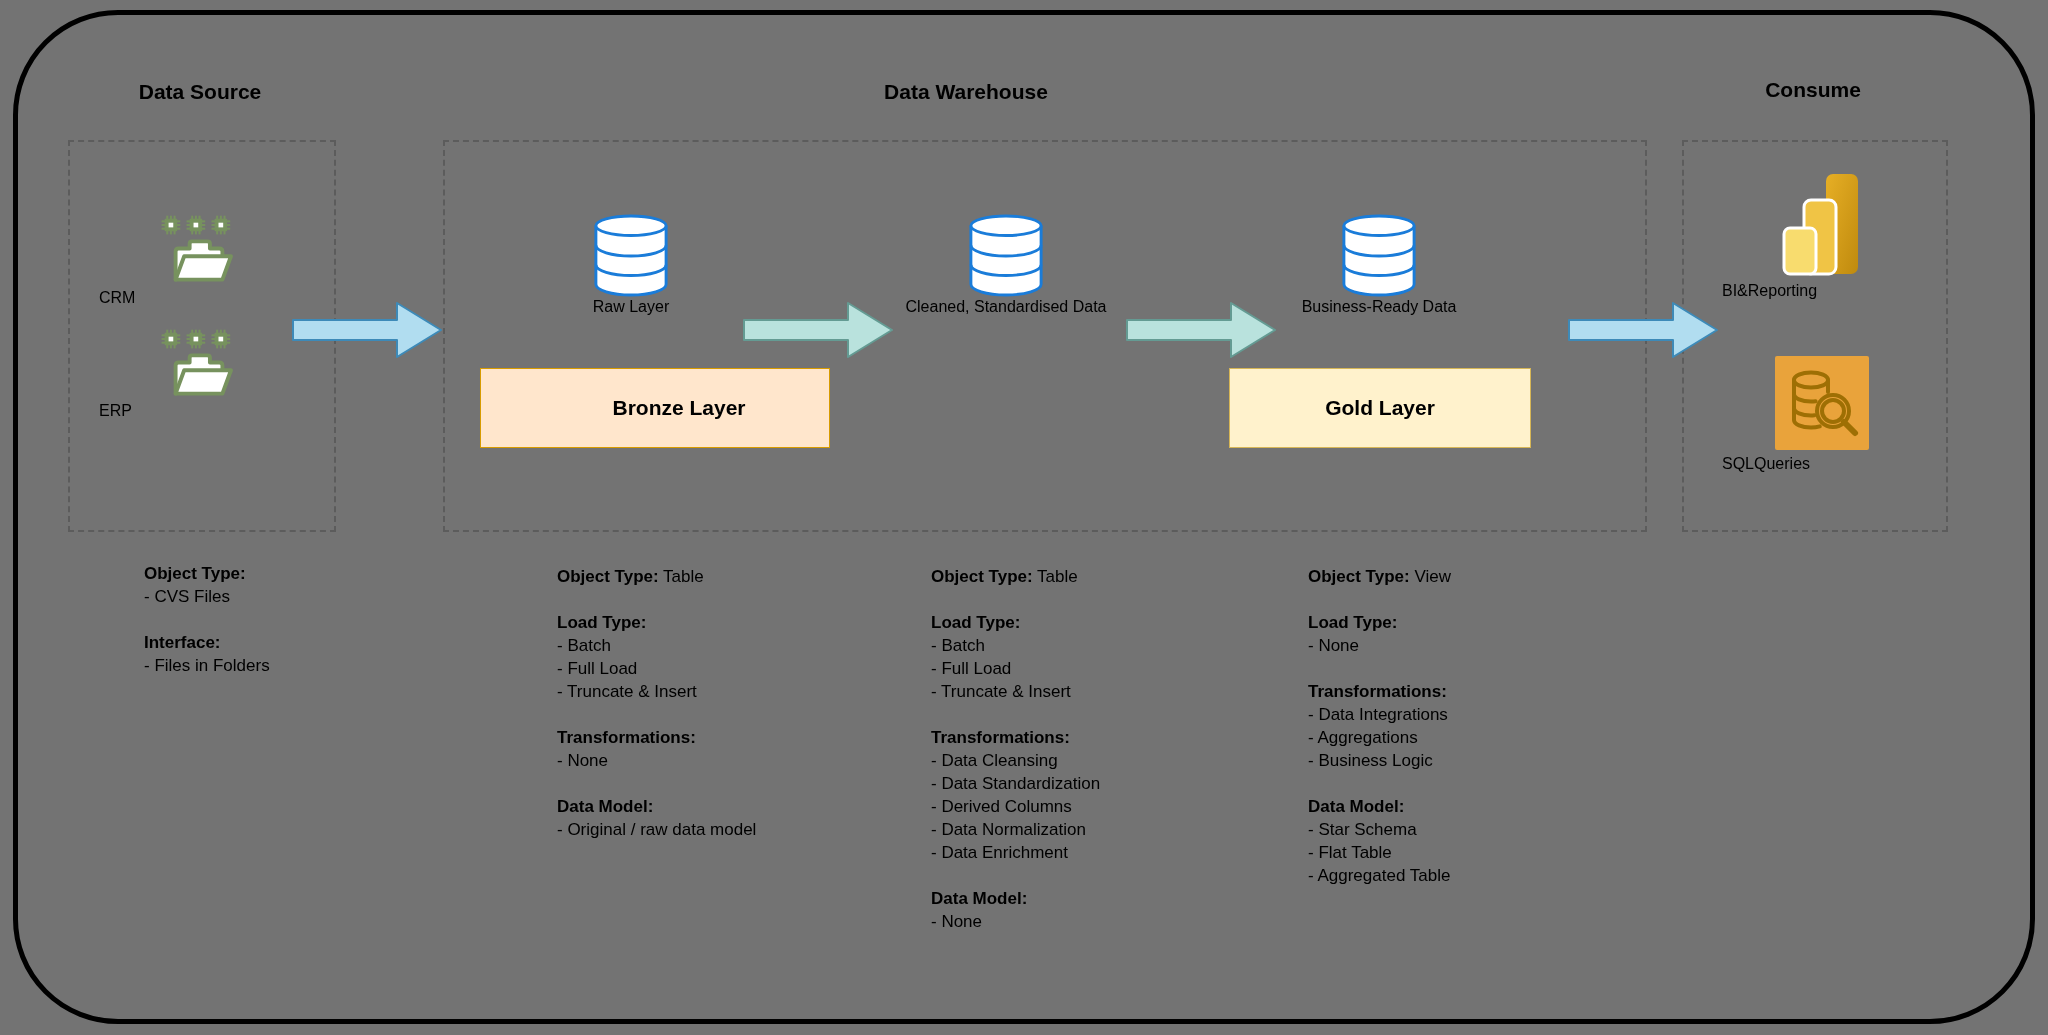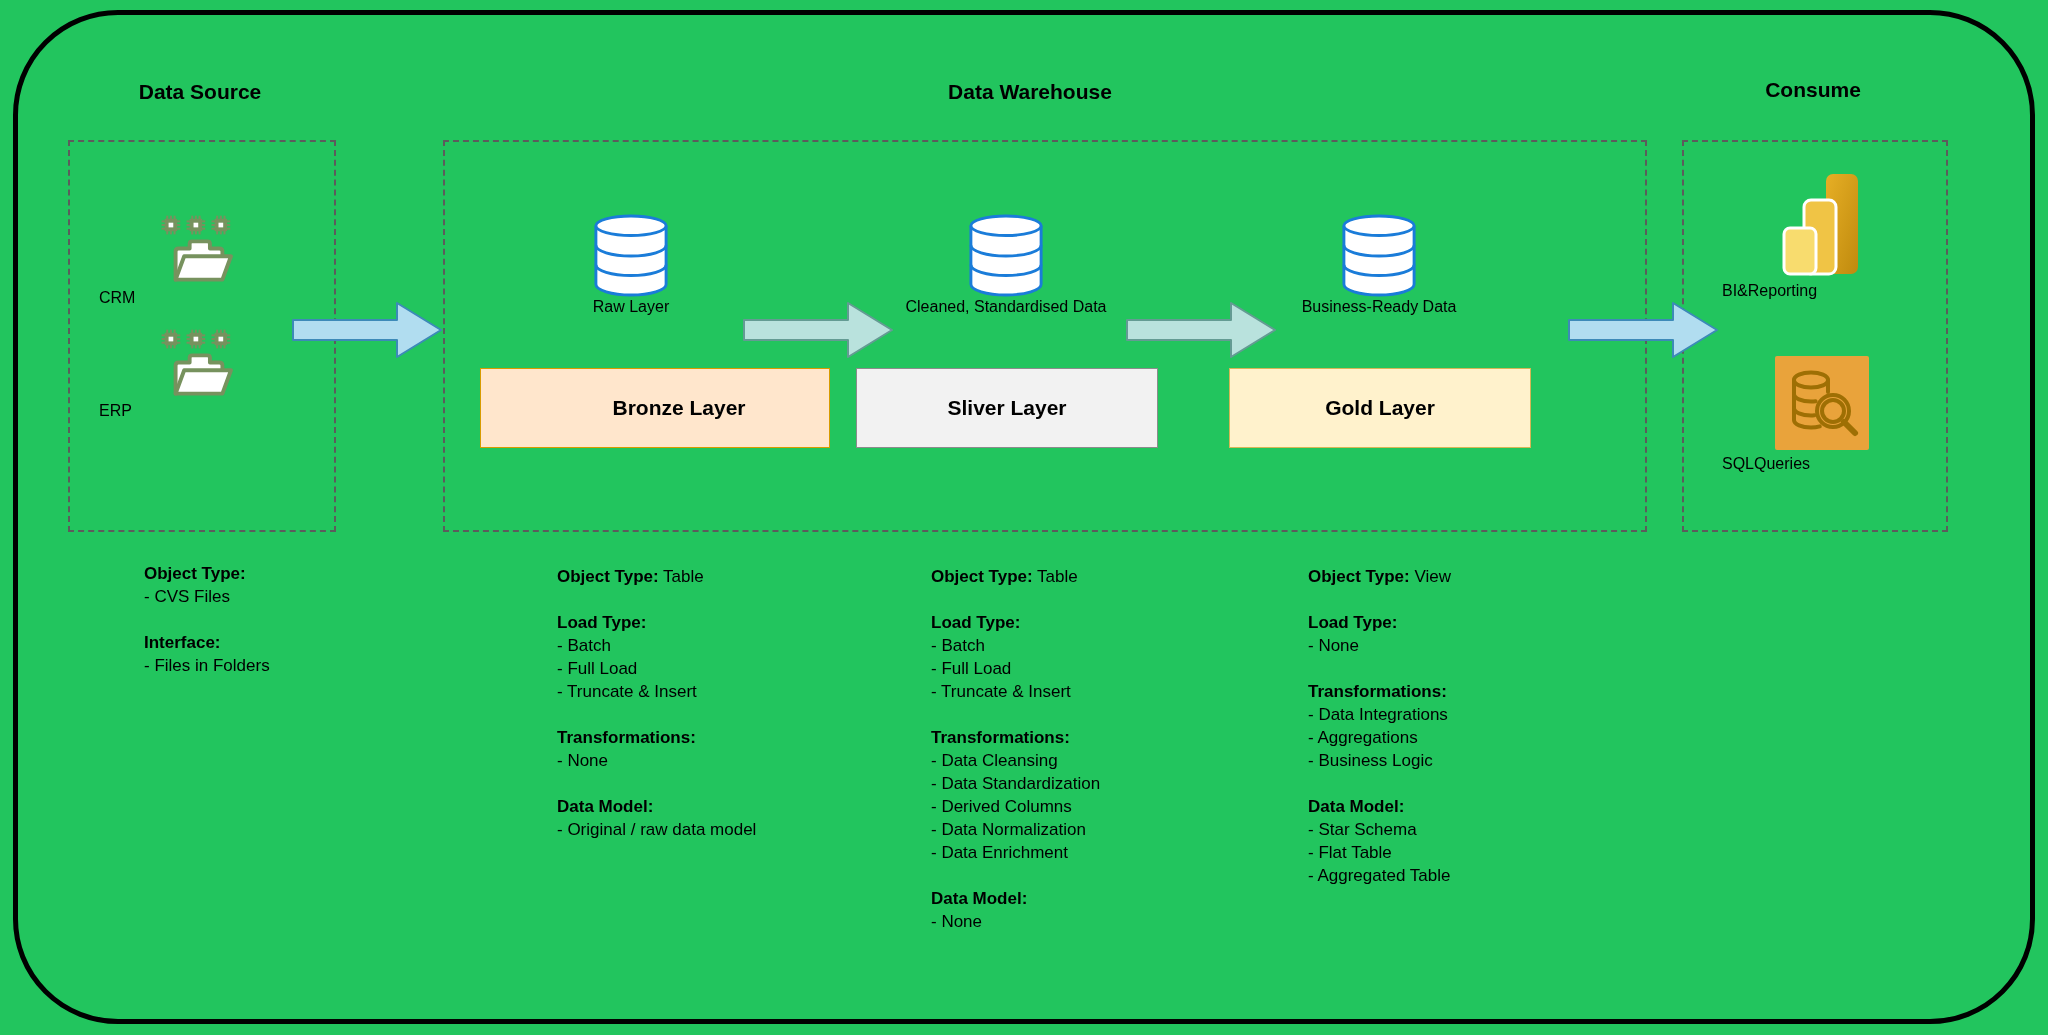--- a/index.html
+++ b/index.html
@@ -1,17 +1,17 @@
 <!DOCTYPE html>
 <html><head>
 <meta charset="utf-8">
 <style>
   html,body{margin:0;padding:0;background:#fff;}
   body{width:2048px;height:1035px;font-family:"Liberation Sans","DejaVu Sans",sans-serif;color:#000;}
-  #canvas{position:relative;width:2048px;height:1035px;overflow:hidden;background:#22c55e;}
+  #canvas{position:relative;width:2048px;height:1035px;overflow:hidden;background:#737373;}
   .abs{position:absolute;}
   .frame{left:13px;top:10px;width:2012px;height:1004px;border:5px solid #000;border-radius:105px;}
   .section-title{font-weight:bold;font-size:21px;text-align:center;width:300px;}
   .dashed-box{border:2px dashed #5c5c5c;}
   .icon-label{font-size:16px;text-align:left;width:200px;}
   .db-label{font-size:16px;text-align:center;width:300px;}
   .layer-box{height:78px;width:300px;display:flex;align-items:center;justify-content:center;border:1px solid #000;}
   .layer-label{font-weight:bold;font-size:21px;}
   .info-block{width:390px;font-size:17px;line-height:23px;}
   .info-section{margin-top:23px;}
@@ -20,21 +20,21 @@
   svg{display:block;}
 </style>
 </head>
 <body>
 
 <div id="canvas">
 
   <div class="abs frame"></div>
 
   <div class="abs section-title" style="left:50px;top:80px;">Data Source</div>
-  <div class="abs section-title" style="left:880px;top:80px;">Data Warehouse</div>
+  <div class="abs section-title" style="left:816px;top:80px;">Data Warehouse</div>
   <div class="abs section-title" style="left:1663px;top:78px;">Consume</div>
 
   <div class="abs dashed-box" style="left:68px;top:140px;width:264px;height:388px;"></div>
   <div class="abs dashed-box" style="left:443px;top:140px;width:1200px;height:388px;"></div>
   <div class="abs dashed-box" style="left:1682px;top:140px;width:262px;height:388px;"></div>
 
   <div class="abs" style="left:160px;top:212px;">
     <svg width="78" height="76" viewBox="0 0 100 96">
       <g fill="#77925E">
         <g transform="translate(14,4)">
@@ -206,23 +206,20 @@
         <ellipse cx="40" cy="13" rx="36" ry="10"></ellipse>
         <path d="M4 33 c0 6 16 11 36 11 s36 -5 36 -11" fill="none"></path>
         <path d="M4 53 c0 6 16 11 36 11 s36 -5 36 -11" fill="none"></path>
       </g>
     </svg>
   </div>
   <div class="abs db-label" style="left:1229px;top:298px;">Business-Ready Data</div>
 
   <div class="abs layer-box" style="left: 480px; top: 368px; background: rgb(255, 230, 204); border-color: rgb(215, 155, 0); padding-left: 48px;">
     <span class="layer-label">Bronze Layer</span>
-  </div>
-  <div class="abs layer-box" style="left: 856px; top: 368px; background: rgb(242, 242, 242); border-color: rgb(140, 140, 140);">
-    <span class="layer-label">Sliver Layer</span>
   </div>
   <div class="abs layer-box" style="left: 1229px; top: 368px; background: rgb(255, 242, 204); border-color: rgb(214, 182, 86);">
     <span class="layer-label">Gold Layer</span>
   </div>
 
   <div class="abs" style="left:1778px;top:172px;">
     <svg width="88" height="104" viewBox="0 0 88 104">
       <defs>
         <linearGradient id="goldgrad" x1="0" y1="0" x2="1" y2="1">
           <stop offset="0" stop-color="#E7AF25"></stop>

